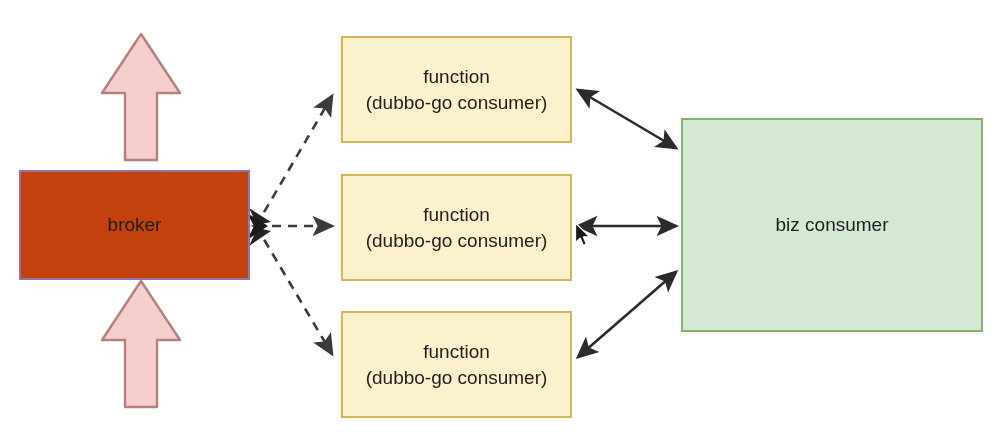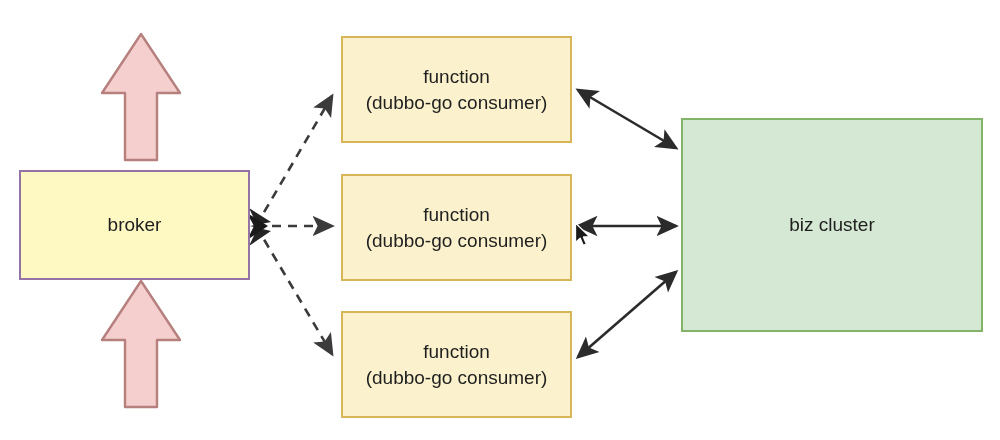--- a/index.html
+++ b/index.html
@@ -40,21 +40,21 @@
     display: block;
     white-space: pre-line;
     text-align: center;
   }
 
   #broker-node {
     left: 19px;
     top: 170px;
     width: 231px;
     height: 110px;
-    background: #fef9c3;
+    background: #c2410c;
     border-color: #9673a6;
     font-size: 19px;
   }
 
   .function-node {
     left: 341px;
     width: 231px;
     height: 107px;
     background: #fbf2cd;
     border-color: #d6b656;
@@ -158,20 +158,20 @@
     <span class="node-label">function
 (dubbo-go consumer)</span>
   </div>
 
   <div class="node-box function-node" id="function-node-3">
     <span class="node-label">function
 (dubbo-go consumer)</span>
   </div>
 
   <div class="node-box" id="biz-cluster-node">
-    <span class="node-label">biz cluster</span>
+    <span class="node-label">biz consumer</span>
   </div>
 
   <svg id="mouse-cursor" viewBox="0 0 18 26" xmlns="http://www.w3.org/2000/svg">
     <path d="M 1.5 1 L 1.5 20.5 L 6.2 16.2 L 9.3 23.4 L 12.4 22 L 9.4 15 L 15.4 14.6 Z" fill="#1a1a1a" stroke="#ffffff" stroke-width="1.3" stroke-linejoin="round"></path>
   </svg>
 
 </div>
 
 </body></html>

